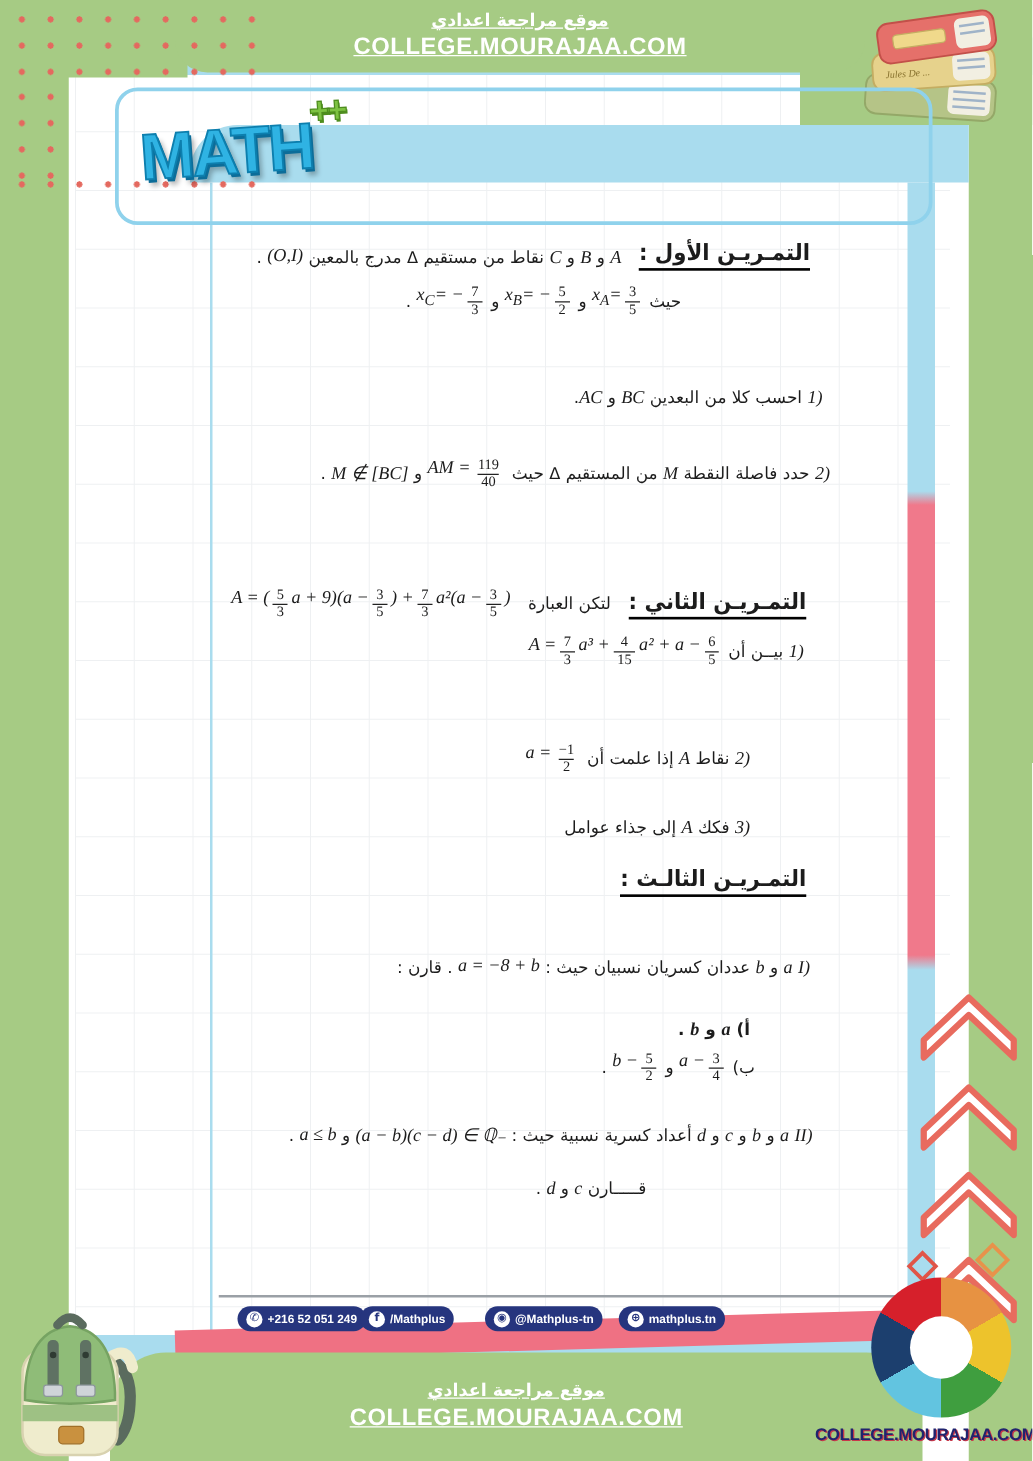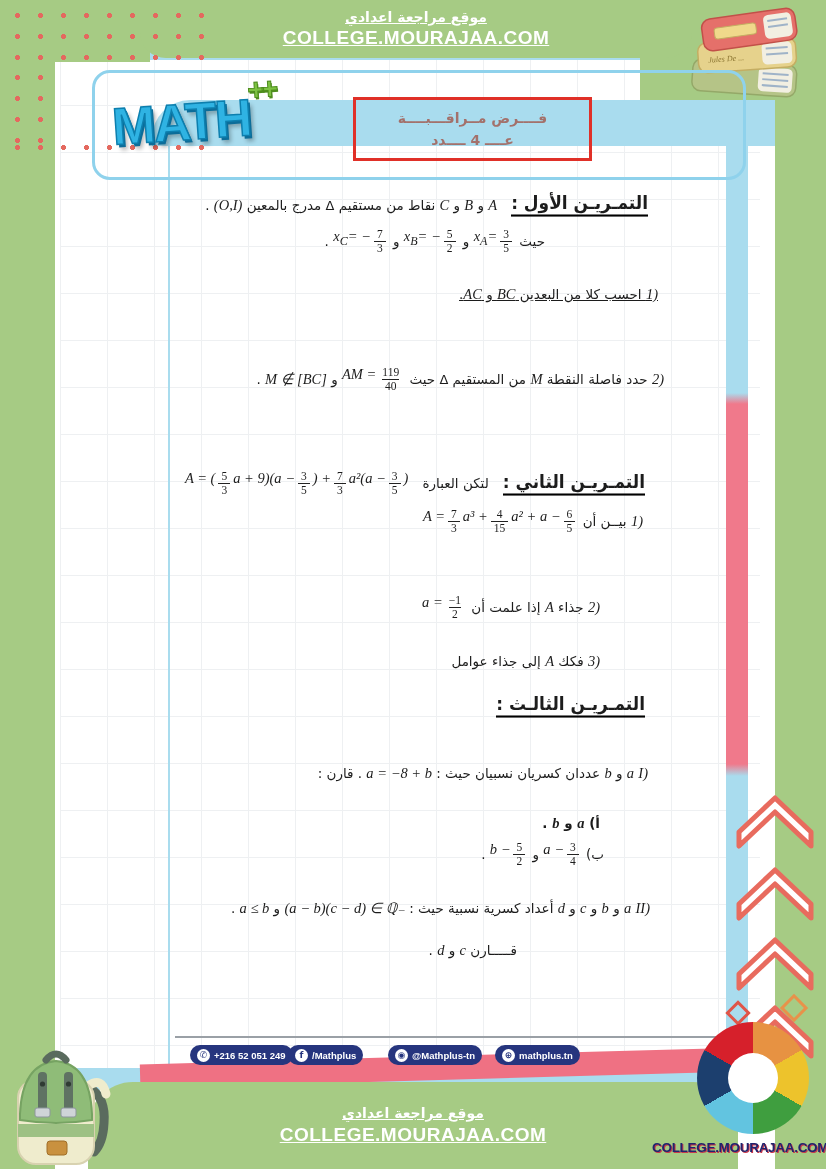--- a/index.html
+++ b/index.html
@@ -60,21 +60,21 @@
   .frac{display:inline-flex;flex-direction:column;align-items:center;vertical-align:-8px;
         font-family:"Liberation Serif",serif;font-style:normal;font-size:11.5px;
         line-height:1.1;margin:0 3px;}
   .fd{border-top:1px solid #222;padding:0 3px;}
   .fn{padding:0 3px;}
   .ex-title{display:inline-block;font-weight:bold;font-size:17px;
       border-bottom:2.5px solid #000;padding-bottom:1px;transform:scaleY(1.05);}
 
   #l-ex1-row{top:193px;right:178px;}
   #l-ex1-l2{top:228px;right:281px;}
-  #l-ex1-q1{top:284px;right:168px;text-decoration:underline;}
+  #l-ex1-q1{top:307px;right:168px;}
   #l-ex1-q2{top:366px;right:162px;}
   #l-ex2-row{top:470px;right:181px;}
   #l-ex2-q1{top:508px;right:183px;}
   #l-ex2-q2{top:594px;right:226px;}
   #l-ex2-q3{top:651px;right:226px;}
   #l-ex3-t{top:694px;right:181px;}
   #l-ex3-i{top:763px;right:178px;}
   #l-ex3-ia{top:813px;right:226px;font-weight:bold;}
   #l-ex3-ib{top:841px;right:222px;}
   #l-ex3-ii{top:898px;right:176px;}
@@ -160,24 +160,20 @@
       <line x1="82" y1="28" x2="102" y2="28" stroke="#9fb3c8" stroke-width="2"></line>
       <rect x="28" y="22" width="42" height="11" rx="3" fill="#f0d98b" stroke="#c4ad62"></rect>
     </g>
   </svg>
 
   <div class="abs header-box"></div>
   <div class="abs math-logo">
     <span>MATH</span>
     <span class="math-plus">++</span>
   </div>
-  <div class="abs exam-box">
-    <span>فــــرض مــراقـــبــــة</span>
-    <span>عــــ 4 ــــدد</span>
-  </div>
 
   <div class="mline" id="l-ex1-row">
     <span class="ex-title">التمـريـن الأول :</span>
     <span class="mtoks"><span class="mt" dir="ltr">A</span><span class="ar"> و </span><span class="mt" dir="ltr">B</span><span class="ar"> و </span><span class="mt" dir="ltr">C</span><span class="ar"> نقاط من مستقيم </span><span class="sym">Δ</span><span class="ar"> مدرج بالمعين </span><span class="grp" dir="ltr">
           <span class="mt" dir="ltr">(O,I)</span>
         </span><span class="ar"> .</span></span>
   </div>
   <div class="mline" id="l-ex1-l2">
     <span class="mtoks"><span class="ar">حيث </span><span class="grp" dir="ltr">
           <span class="mt" dir="ltr">x<sub>A</sub></span>
@@ -257,21 +253,21 @@
             <span class="fd">15</span>
           </span>
           <span class="mt" dir="ltr"> a² + a − </span>
           <span class="frac" dir="ltr">
             <span class="fn">6</span>
             <span class="fd">5</span>
           </span>
         </span></span>
   </div>
   <div class="mline" id="l-ex2-q2">
-    <span class="mtoks"><span class="mt" dir="ltr">2)</span><span class="ar"> جذاء </span><span class="mt" dir="ltr">A</span><span class="ar"> إذا علمت أن </span><span class="grp" dir="ltr">
+    <span class="mtoks"><span class="mt" dir="ltr">2)</span><span class="ar"> نقاط </span><span class="mt" dir="ltr">A</span><span class="ar"> إذا علمت أن </span><span class="grp" dir="ltr">
           <span class="mt" dir="ltr">a = </span>
           <span class="frac" dir="ltr">
             <span class="fn">−1</span>
             <span class="fd">2</span>
           </span>
         </span></span>
   </div>
   <div class="mline" id="l-ex2-q3">
     <span class="mtoks"><span class="mt" dir="ltr">3)</span><span class="ar"> فكك </span><span class="mt" dir="ltr">A</span><span class="ar"> إلى جذاء عوامل</span></span>
   </div>

